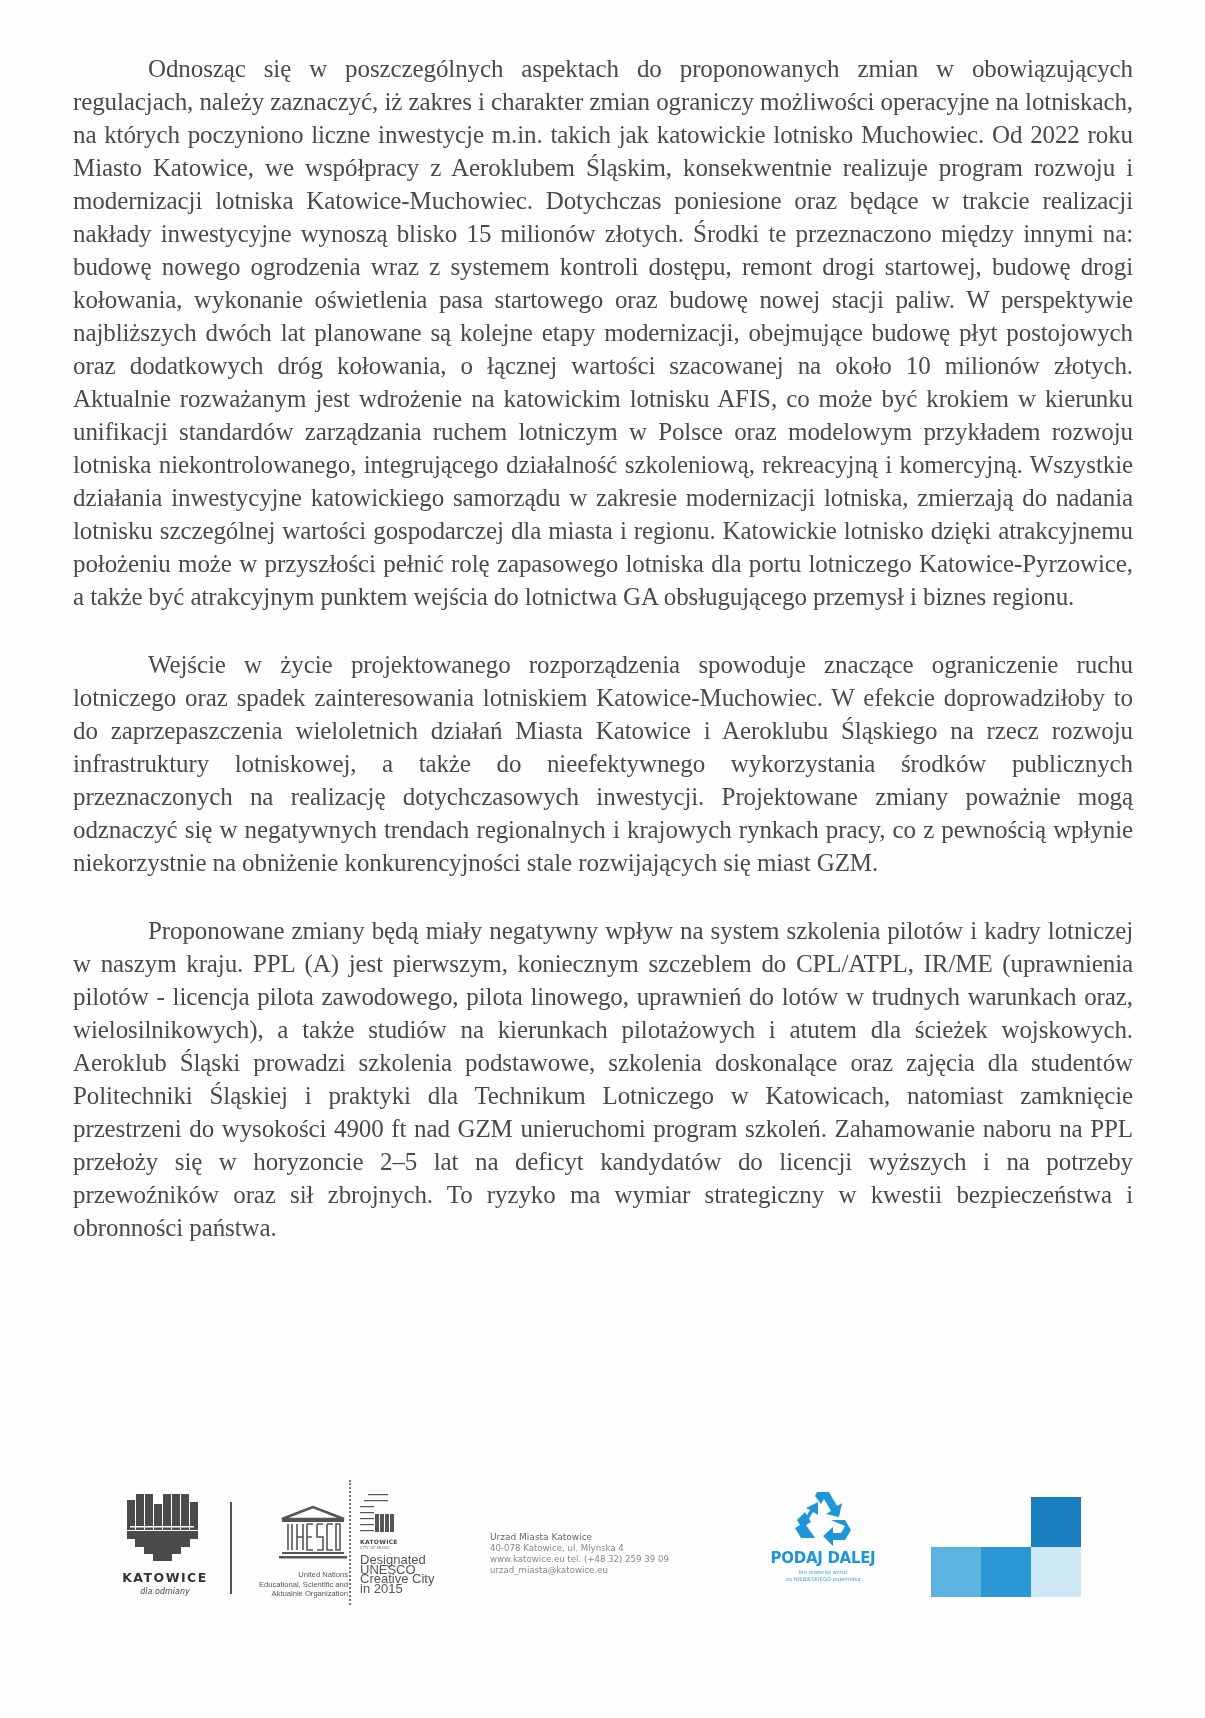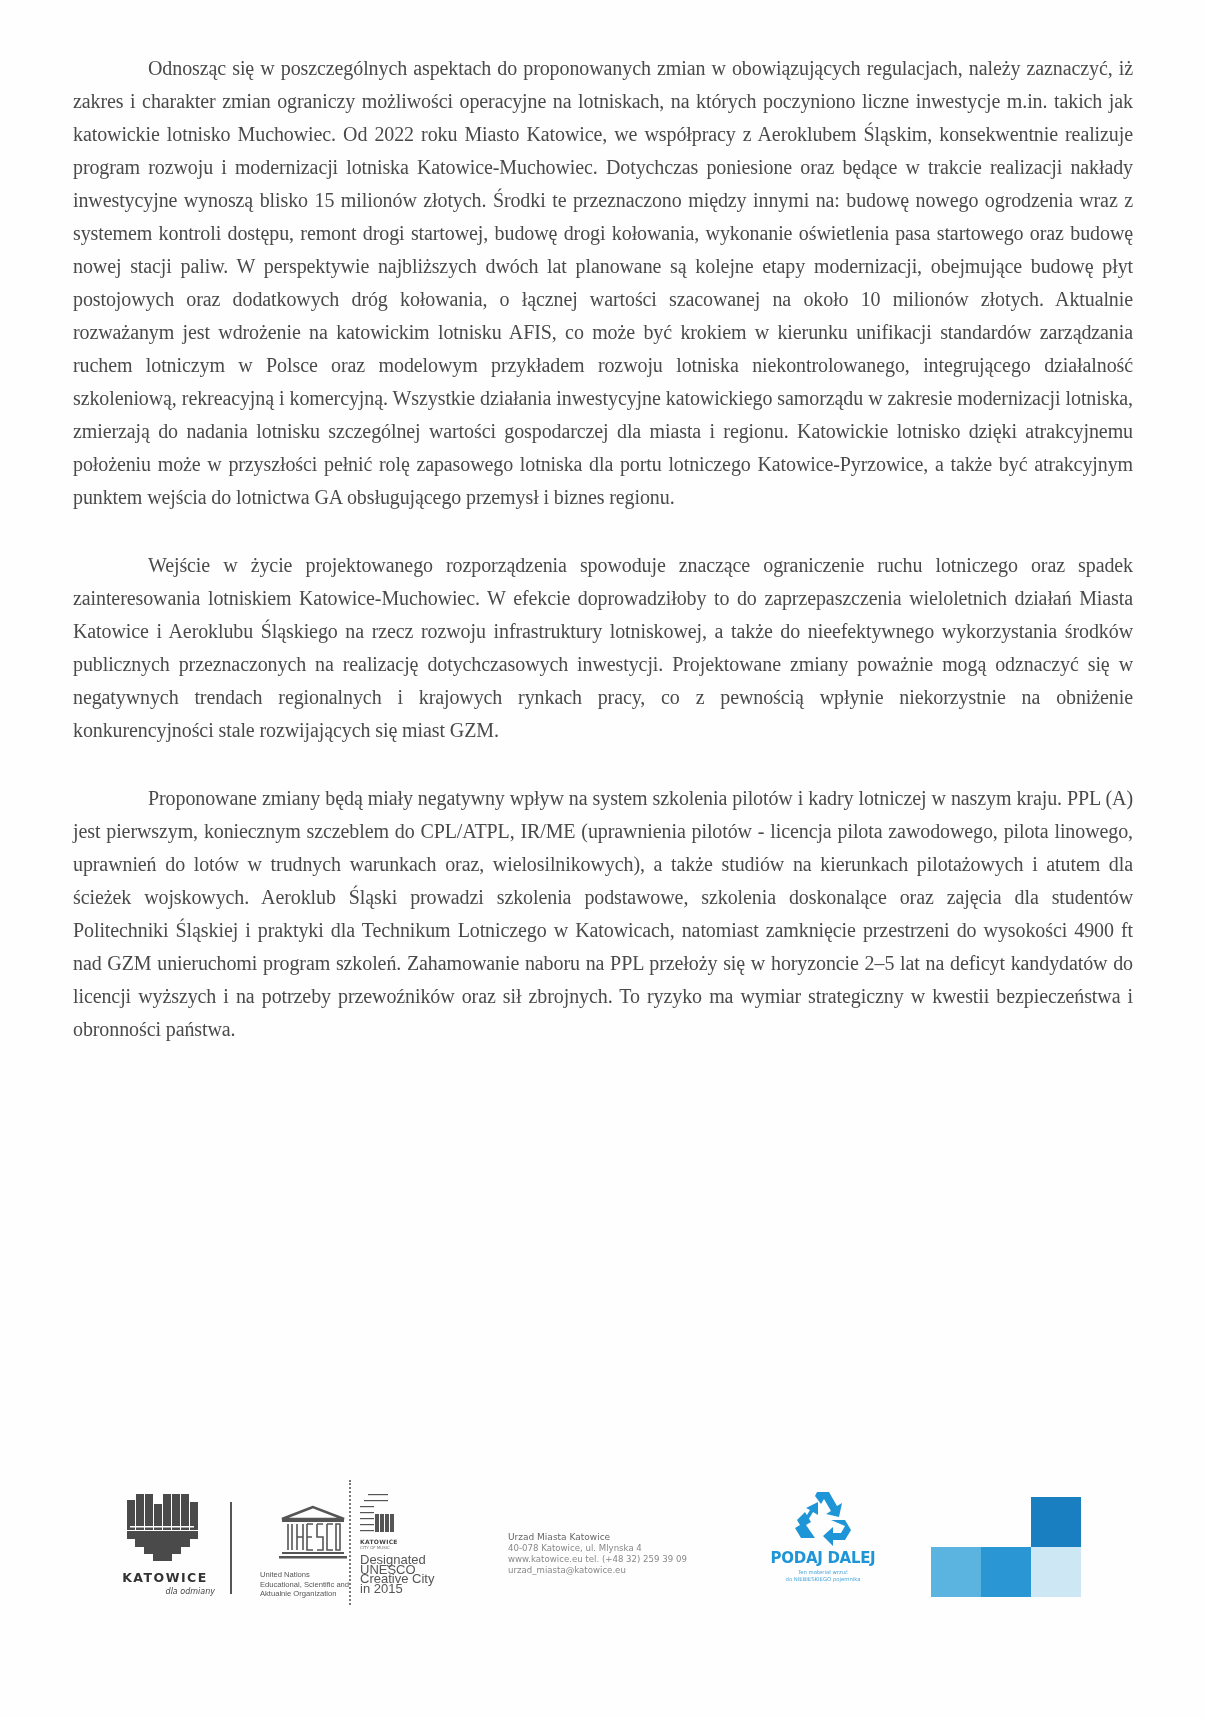--- a/index.html
+++ b/index.html
@@ -1,46 +1,46 @@
 <!DOCTYPE html>
 <html><head>
 <meta charset="utf-8">
 <style>
   html, body { margin: 0; padding: 0; background: #ffffff; }
   body { width: 1205px; height: 1718px; position: relative; overflow: hidden; }
   .page { position: absolute; left: 0; top: 0; width: 1205px; height: 1718px; background: #fefefe; }
   .body-text {
     position: absolute; left: 73px; top: 52px; width: 1060px;
     font-family: "Liberation Serif", "DejaVu Serif", serif;
-    font-size: 20px; line-height: 33px; color: #4a4a4a;
+    font-size: 25px; line-height: 33px; color: #4a4a4a;
     text-align: justify; letter-spacing: -0.1px;
   }
   .body-text p { margin: 0 0 35px 0; text-indent: 75px; }
   .footer { position: absolute; left: 0; top: 1480px; width: 1205px; height: 160px; }
   .kat-logo { position: absolute; left: 115px; top: 10px; width: 100px; height: 100px; }
   .kat-heart { position: absolute; left: 10px; top: 0; }
   .kat-name { position: absolute; left: 0; top: 80px; width: 100px; text-align: center;
     font-family: "DejaVu Sans", sans-serif; font-size: 12.5px; letter-spacing: 1.5px; color: #333; font-weight: bold; }
-  .kat-tag { position: absolute; left: 0; top: 97px; width: 100px; text-align: right;
+  .kat-tag { position: absolute; left: 0; top: 97px; width: 100px; text-align: center;
     font-family: "DejaVu Sans", sans-serif; font-size: 8px; font-style: italic; color: #444; }
   .vdivider { position: absolute; left: 230px; top: 22px; width: 2px; height: 92px; background: #555; }
   .unesco { position: absolute; left: 248px; top: 15px; width: 200px; height: 120px; }
   .unesco-temple { position: absolute; left: 30px; top: 10px; }
-  .unesco-text { position: absolute; left: 12px; top: 75px; width: 100px; 
+  .unesco-text { position: absolute; left: 0; top: 75px; width: 100px; text-align: right;
     font-family: "Liberation Sans", sans-serif; font-size: 7.6px; line-height: 9.5px; color: #555; }
   .dotted { position: absolute; left: 349px; top: 0; width: 0; height: 125px; border-left: 2px dotted #777; }
   .music-icon { position: absolute; left: 360px; top: 12px; }
   .music-name { position: absolute; left: 360px; top: 58px; font-family: "DejaVu Sans", sans-serif;
     font-size: 6px; font-weight: bold; color: #444; letter-spacing: 0.3px; }
   .music-sub { position: absolute; left: 360px; top: 65px; font-family: "DejaVu Sans", sans-serif;
     font-size: 4px; color: #777; }
   .music-text { position: absolute; left: 360px; top: 75px; width: 100px;
     font-family: "Liberation Sans", sans-serif; font-size: 13px; line-height: 9.5px; color: #555; }
   .address { position: absolute; left: 490px; top: 52px; font-family: "DejaVu Sans", sans-serif;
-    font-size: 8.6px; line-height: 11px; color: #888; margin-left: 18px; }
+    font-size: 8.6px; line-height: 11px; color: #888; }
   .address .org { color: #666; font-size: 9px; }
   .podaj { position: absolute; left: 748px; top: 10px; width: 150px; height: 110px; text-align: center; }
   .recycle { position: absolute; left: 45px; top: 0; }
   .podaj-title { position: absolute; left: 0; top: 59px; width: 150px; 
     font-family: "DejaVu Sans", sans-serif; font-weight: bold; font-size: 15px; color: #1e95d6; letter-spacing: -0.3px; }
   .podaj-sub1, .podaj-sub2 { position: absolute; left: 0; width: 150px; text-align: center;
     font-family: "DejaVu Sans", sans-serif; font-size: 5.3px; color: #4aa7da; }
   .podaj-sub1 { top: 79px; }
   .podaj-sub2 { top: 86px; }
   .squares { position: absolute; left: 931px; top: 17px; width: 150px; height: 100px; }

